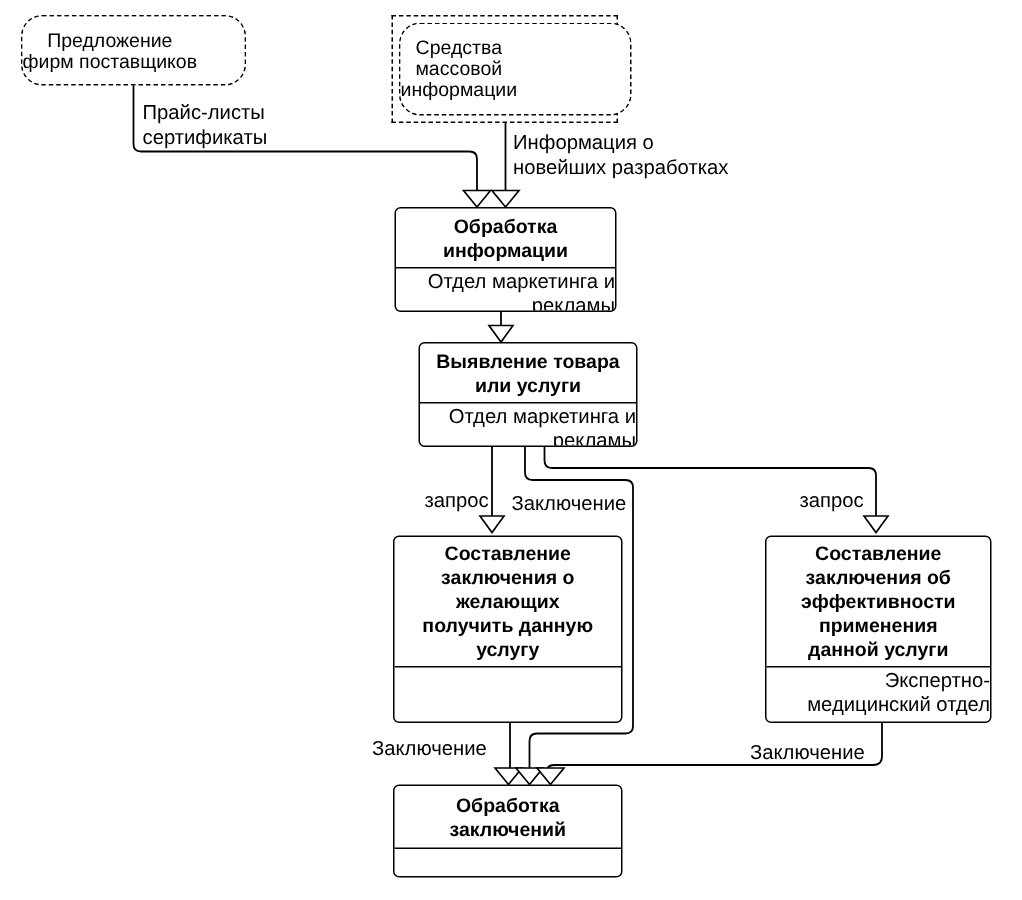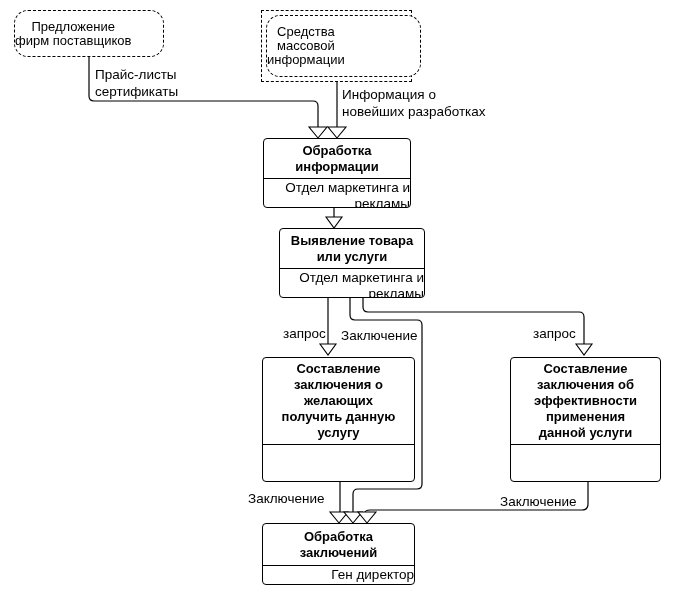--- a/index.html
+++ b/index.html
@@ -96,26 +96,27 @@
 получить данную
 услугу</div>
   </div>
 
   <div class="node proc" style="left:510px;top:357px;width:151px;height:125px;">
     <div class="title" style="height:87px;">Составление
 заключения об
 эффективности
 применения
 данной услуги</div>
+    <div class="dept">Экспертно-
+медицинский отдел</div>
   </div>
 
   <div class="node proc" style="left:262px;top:523px;width:153px;height:62px;">
     <div class="title" style="height:42px;">Обработка
 заключений</div>
-    <div class="dept">Ген директор</div>
   </div>
 
   <div class="lbl" style="left:95px;top:66px;">Прайс-листы
 сертификаты</div>
   <div class="lbl" style="left:342px;top:86px;">Информация о
 новейших разработках</div>
   <div class="lbl" style="left:283px;top:325px;">запрос</div>
   <div class="lbl" style="left:341px;top:327px;">Заключение</div>
   <div class="lbl" style="left:533px;top:325px;">запрос</div>
   <div class="lbl" style="left:248px;top:490px;">Заключение</div>

